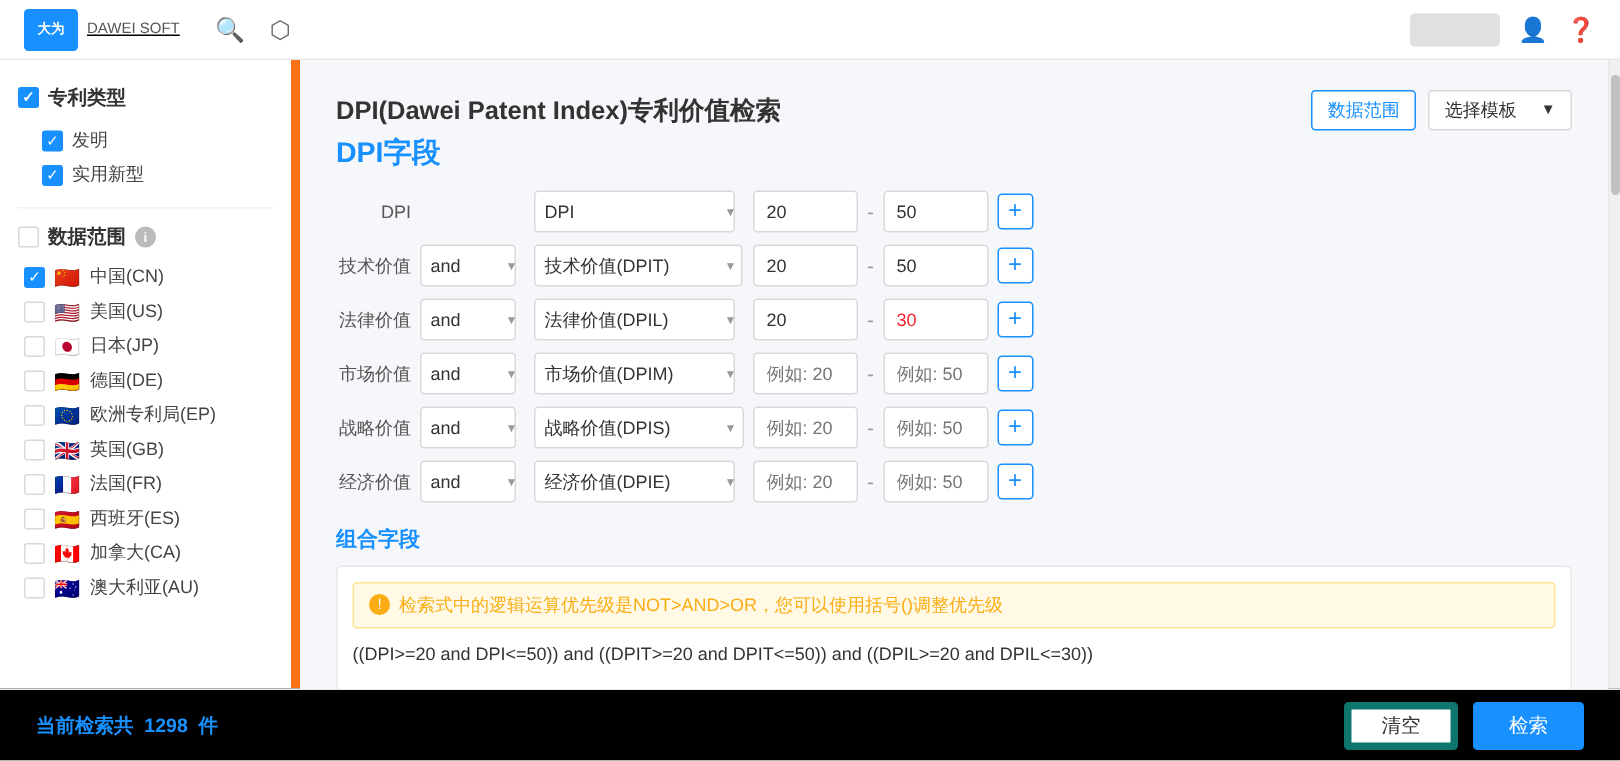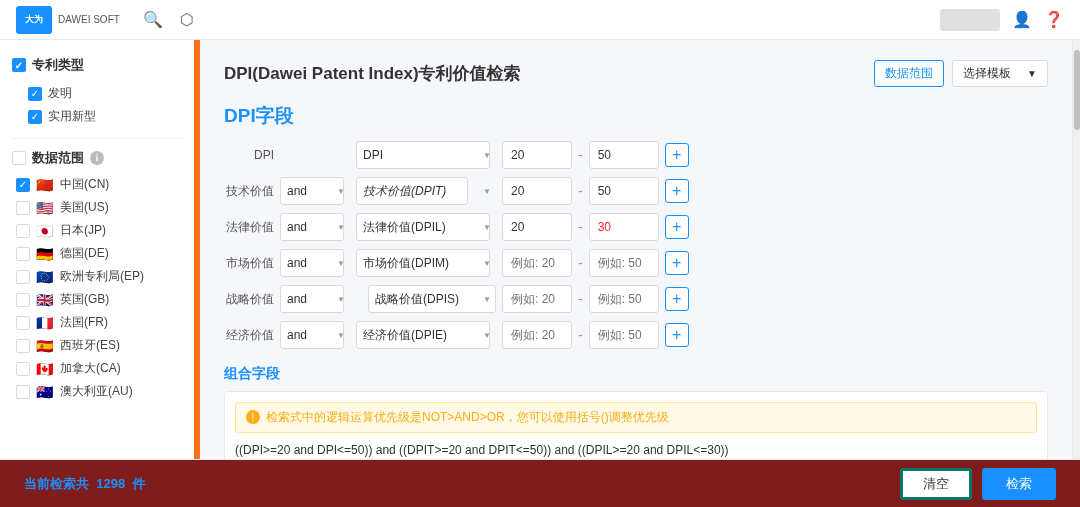--- a/index.html
+++ b/index.html
@@ -12,20 +12,21 @@
       display: flex;
       align-items: center;
       padding: 0 16px;
       border-bottom: 1px solid #e8e8e8;
       flex-shrink: 0;
     }
     .header-logo {
       display: flex;
       align-items: center;
       gap: 6px;
+      text-decoration: underline;
     }
     .logo-icon {
       width: 36px;
       height: 28px;
     }
     .header-icons {
       display: flex;
       align-items: center;
       gap: 16px;
       margin-left: 24px;
@@ -145,21 +146,21 @@
     .content {
       flex: 1;
       overflow-y: auto;
       padding: 20px 24px;
       background: #f5f7fa;
     }
     .page-title {
       font-size: 18px;
       font-weight: bold;
       color: #333;
-      margin-bottom: 16px;
+      margin-bottom: 2px;
       display: flex;
       align-items: center;
       justify-content: space-between;
     }
     .page-title-actions {
       display: flex;
       align-items: center;
       gap: 8px;
     }
     .btn-save-template {
@@ -309,21 +310,21 @@
       font-size: 12px;
       color: #333;
       line-height: 1.6;
       min-height: 60px;
       margin-bottom: 8px;
     }
 
     
     .footer {
       height: 48px;
-      background: #7f1d1d;
+      background: #000000;
       border-top: 1px solid #e8e8e8;
       display: flex;
       align-items: center;
       padding: 0 24px;
       flex-shrink: 0;
     }
     .footer-count {
       font-size: 13px;
       color: #555;
       flex: 1;
@@ -332,21 +333,21 @@
       color: #1890ff;
       font-weight: bold;
     }
     .footer-actions {
       display: flex;
       gap: 10px;
     }
     .btn-clear {
       height: 32px;
       padding: 0 20px;
-      border: 3px solid #0f766e;
+      border: 5px solid #0f766e;
       border-radius: 3px;
       background: #fff;
       font-size: 13px;
       color: #333;
       cursor: pointer;
       font-family: Liberation Mono, monospace;
     }
     .btn-search {
       height: 32px;
       padding: 0 24px;
@@ -500,21 +501,21 @@
           <span class="dash">-</span>
           <input type="text" class="input-number" value="50" style="">
           <div class="btn-add">+</div>
         </div>
         <div class="field-row">
           <div class="field-label">技术价值</div>
           <div class="select-with-arrow" style="width: 70px;">
             <select class="select-small select-connector" style="width: 64px;"><option value="and">and</option><option value="or">or</option><option value="not">not</option></select>
           </div>
           <div class="select-with-arrow" style="width: 140px;">
-            <select class="select-small select-field" style="width: 112px; font-style: italic;"><option>技术价值(DPIT)</option></select>
+            <select class="select-small select-field" style="width: 139px;"><option>技术价值(DPIT)</option></select>
           </div>
           <input type="text" class="input-number" value="20" style="">
           <span class="dash">-</span>
           <input type="text" class="input-number" value="50" style="">
           <div class="btn-add">+</div>
         </div>
         <div class="field-row">
           <div class="field-label">法律价值</div>
           <div class="select-with-arrow" style="width: 70px;">
             <select class="select-small select-connector" style="width: 64px;"><option value="and">and</option><option value="or">or</option><option value="not">not</option></select>
@@ -539,21 +540,21 @@
           <span class="dash">-</span>
           <input type="text" class="input-number" placeholder="例如: 50" style="color: rgb(187, 187, 187);">
           <div class="btn-add">+</div>
         </div>
         <div class="field-row">
           <div class="field-label">战略价值</div>
           <div class="select-with-arrow" style="width: 70px;">
             <select class="select-small select-connector" style="width: 64px;"><option value="and">and</option><option value="or">or</option><option value="not">not</option></select>
           </div>
           <div class="select-with-arrow" style="width: 140px;">
-            <select class="select-small select-field" style="width: 161px; margin-left: 12px;"><option>战略价值(DPIS)</option></select>
+            <select class="select-small select-field" style="width: 161px;"><option>战略价值(DPIS)</option></select>
           </div>
           <input type="text" class="input-number" placeholder="例如: 20" style="color: rgb(187, 187, 187);">
           <span class="dash">-</span>
           <input type="text" class="input-number" placeholder="例如: 50" style="color: rgb(187, 187, 187);">
           <div class="btn-add">+</div>
         </div>
         <div class="field-row">
           <div class="field-label">经济价值</div>
           <div class="select-with-arrow" style="width: 70px;">
             <select class="select-small select-connector" style="width: 64px;"><option value="and">and</option><option value="or">or</option><option value="not">not</option></select>

